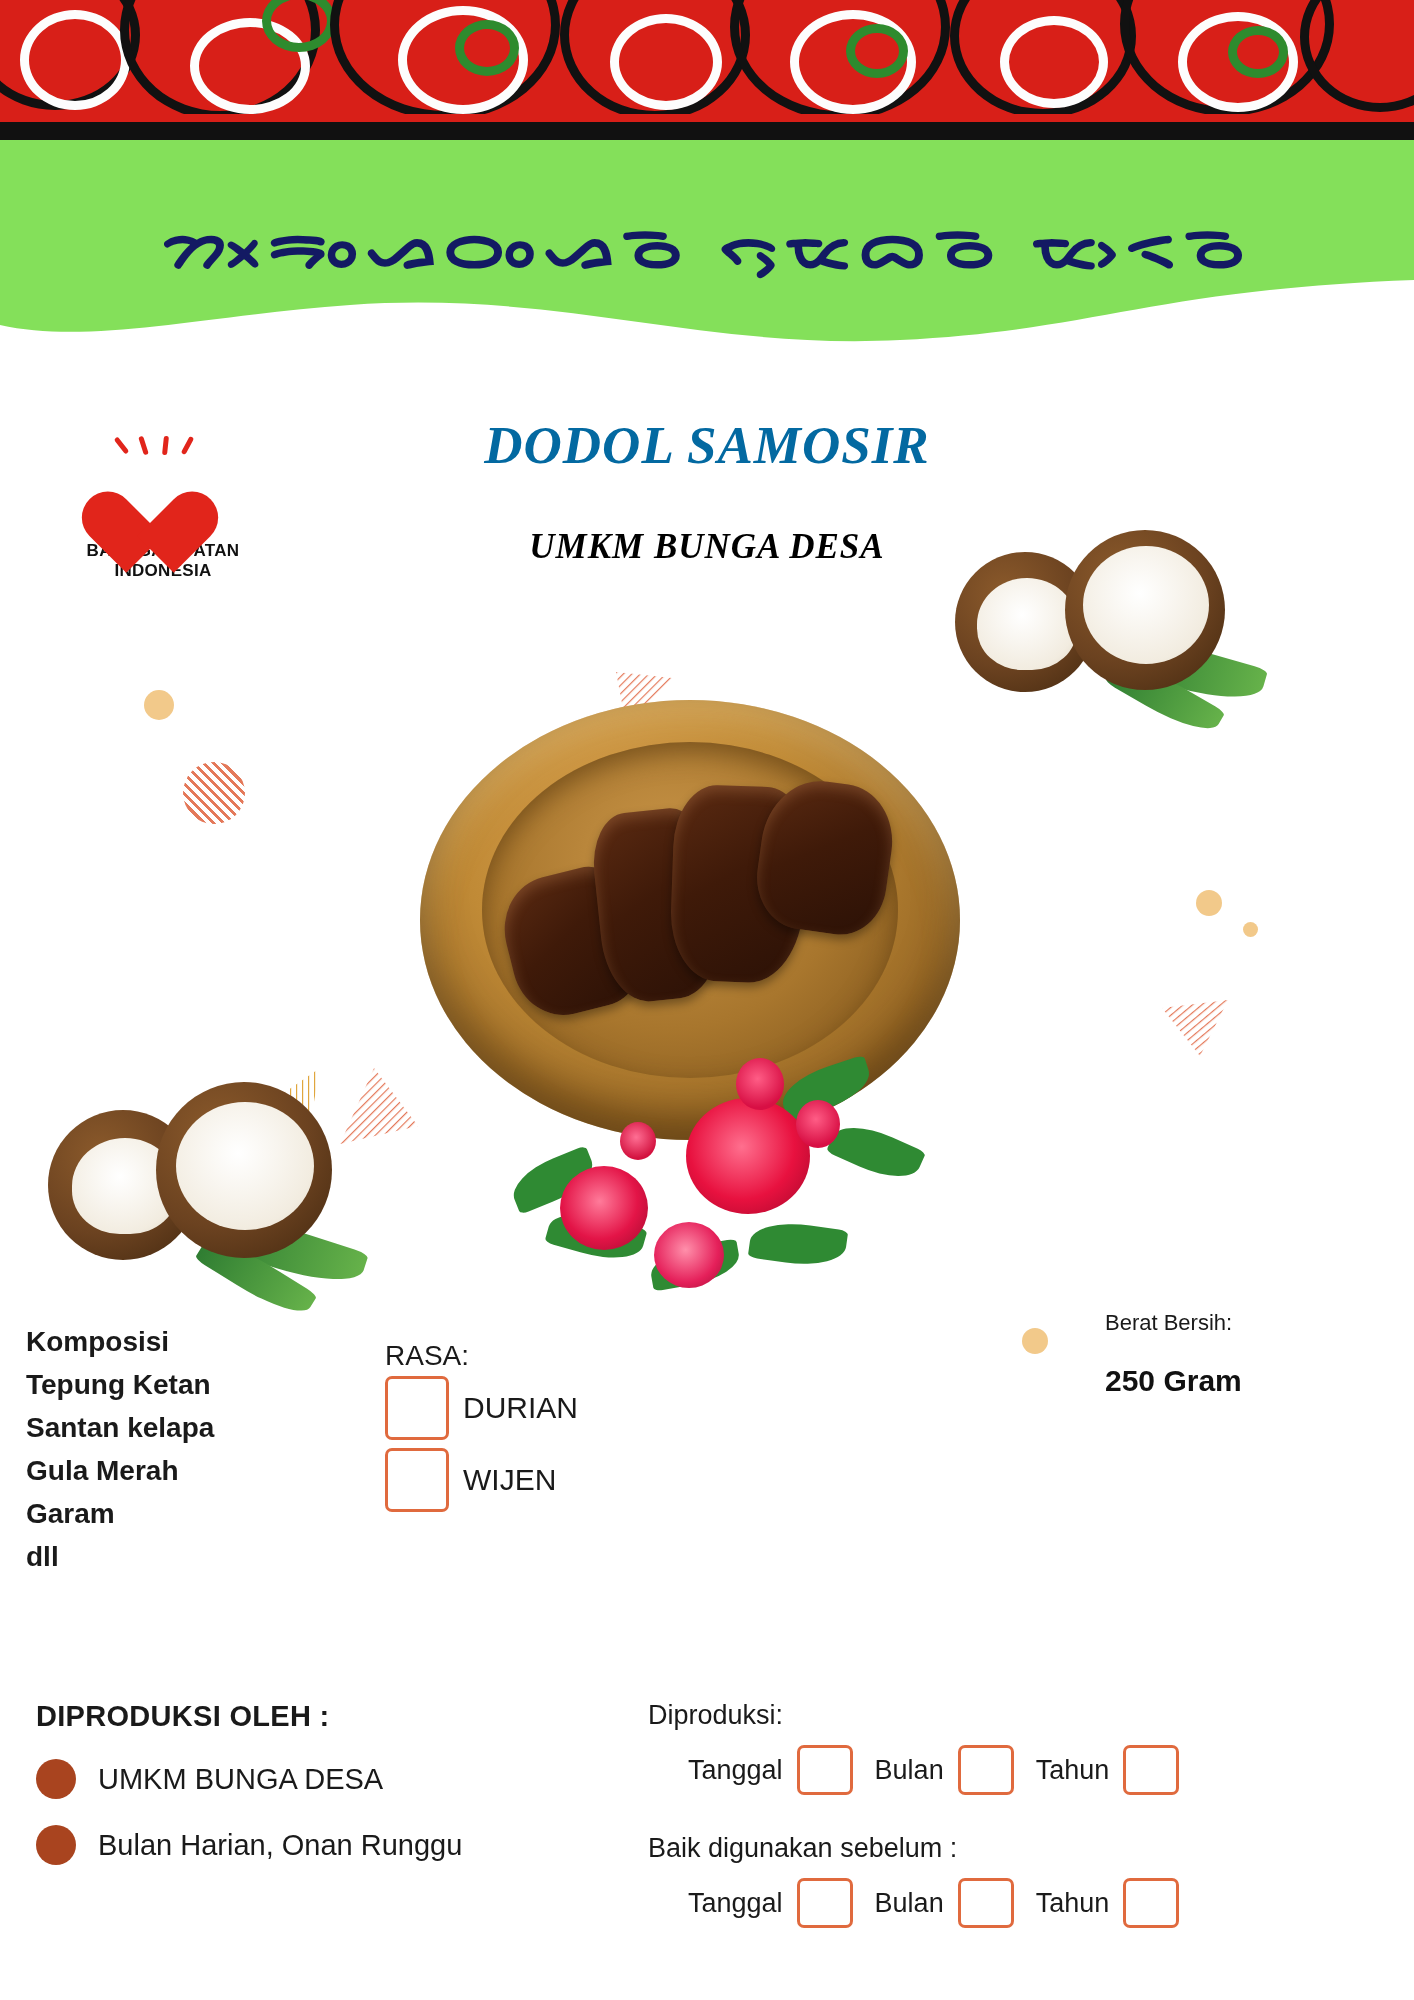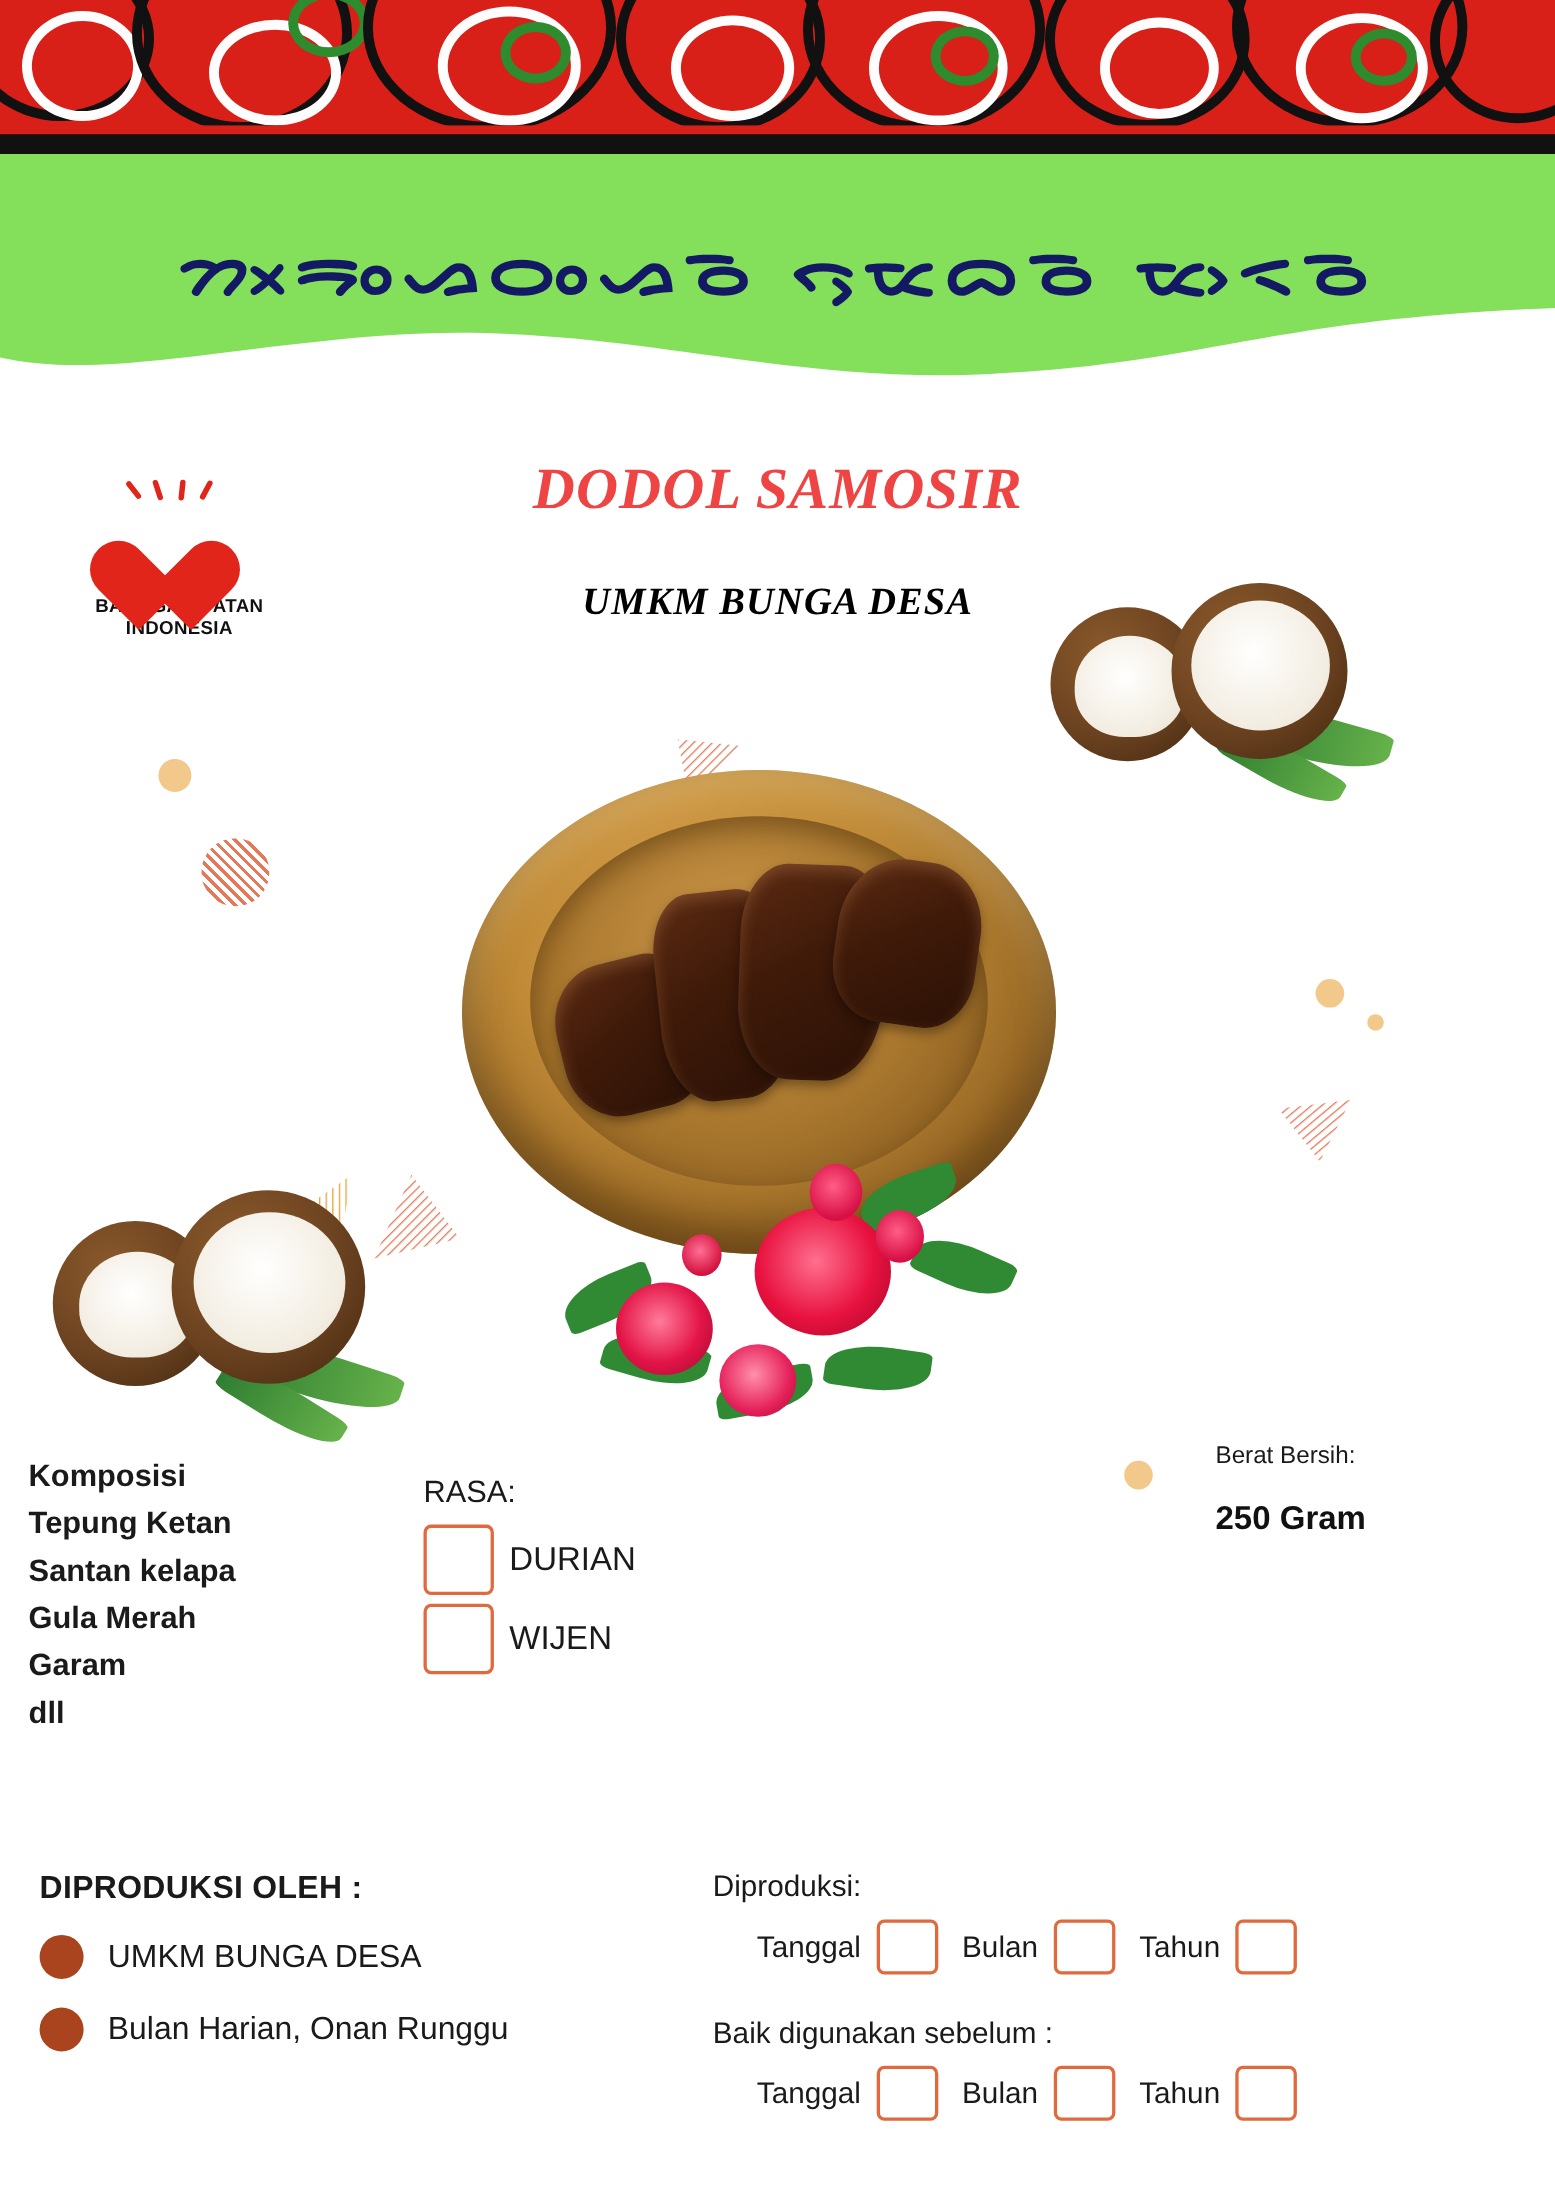--- a/index.html
+++ b/index.html
@@ -75,21 +75,21 @@
   .title-main {
     position: absolute;
     top: 415px; left: 0;
     width: 1414px;
     text-align: center;
     font-family: "Liberation Serif", serif;
     font-style: italic;
     font-weight: 700;
     font-size: 53px;
     letter-spacing: 1px;
-    color: #ef4444;
+    color: #0369a1;
   }
   .title-sub {
     position: absolute;
     top: 527px; left: 0;
     width: 1414px;
     text-align: center;
     font-family: "Liberation Serif", serif;
     font-style: italic;
     font-weight: 700;
     font-size: 35px;
@@ -216,21 +216,20 @@
   }
   .rasa-block {
     position: absolute;
     top: 1340px;
     left: 385px;
     width: 300px;
   }
   .rasa-label {
     font-size: 28px;
     color: #1a1a1a;
-    margin-bottom: 10px;
   }
   .rasa-row {
     display: flex;
     align-items: center;
     height: 72px;
   }
   .checkbox {
     width: 64px;
     height: 64px;
     border: 3px solid #e06a3e;

